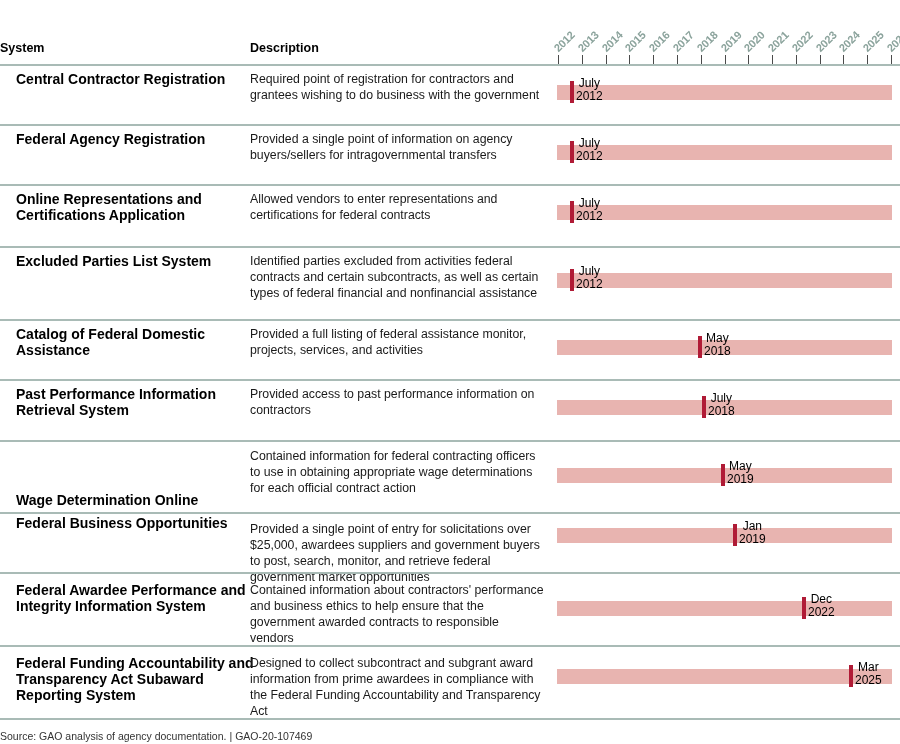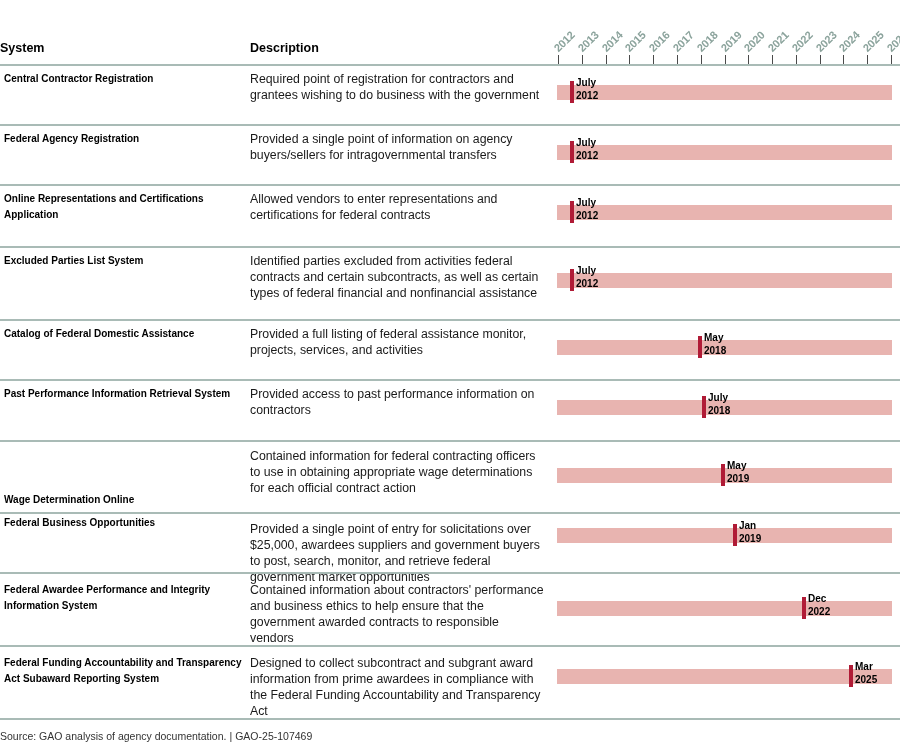--- a/index.html
+++ b/index.html
@@ -83,23 +83,23 @@
   .col-head.description { left: 250px; top: 41px; }
 
   .row {
     position: absolute;
     left: 0;
     width: 900px;
   }
 
   .cell-system {
     position: absolute;
-    left: 4px;
+    left: 16px;
     width: 240px;
-    font-size: 10px;
+    font-size: 14px;
     font-weight: bold;
     line-height: 16px;
     color: #000;
   }
 
   .cell-desc {
     position: absolute;
     left: 250px;
     width: 295px;
     font-size: 12.3px;
@@ -118,25 +118,26 @@
 
   .marker {
     position: absolute;
     width: 4px;
     height: 22px;
     background: #b01b36;
   }
 
   .marker-label {
     position: absolute;
-    font-size: 10px;
-    font-weight: bold;
+    font-size: 12px;
+    font-weight: normal;
     line-height: 12.5px;
     color: #000;
     white-space: nowrap;
+    text-align: center;
   }
   .marker-label .m-mon { display: block; }
   .marker-label .m-yr  { display: block; }
 
   
   .source {
     position: absolute;
     left: 0px;
     top: 730px;
     font-size: 10.5px;
@@ -295,16 +296,16 @@
         <div class="marker" style="left: 849px; top: 665px;"></div>
         <div class="marker-label" style="left: 855px; top: 661px;">
           <span class="m-mon">Mar</span>
           <span class="m-yr">2025</span>
         </div>
       </div>
       <div class="rule" style="top: 718px;"></div>
     </div>
 
   <div class="source">
-    <span>Source: GAO analysis of agency documentation.</span><span class="sep">|</span><span>GAO-25-107469</span>
+    <span>Source: GAO analysis of agency documentation.</span><span class="sep">|</span><span>GAO-20-107469</span>
   </div>
 
 </div>
 
 </body></html>

